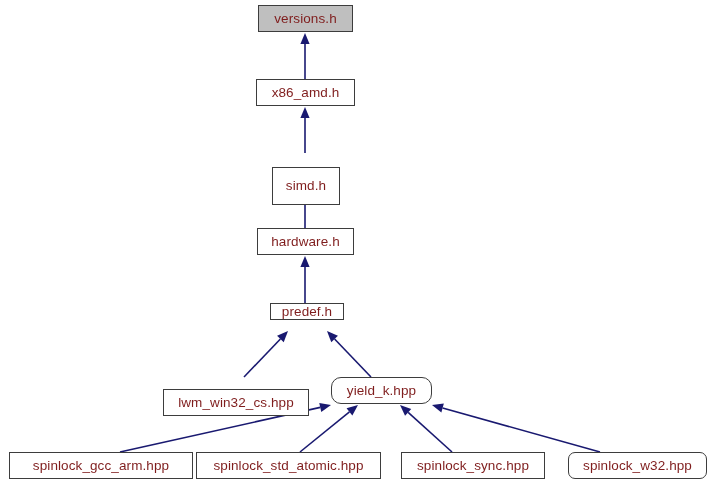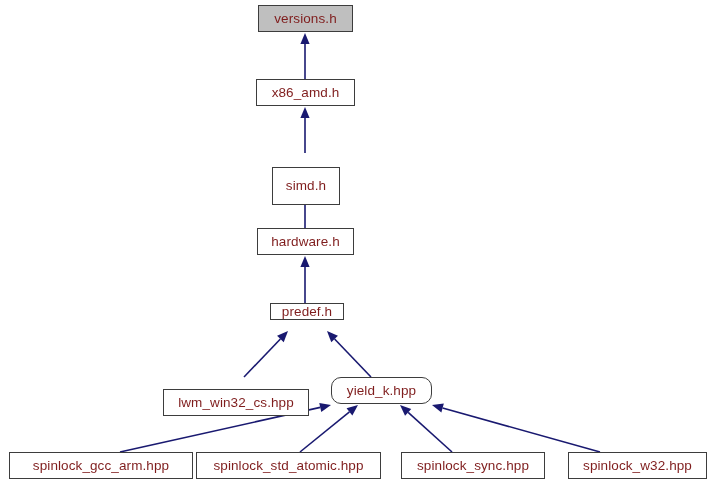--- a/index.html
+++ b/index.html
@@ -116,16 +116,16 @@
     </div>
     <div class="node" style="left: 9px; top: 452px; width: 184px; height: 27px;">
       <span class="node-label">spinlock_gcc_arm.hpp</span>
     </div>
     <div class="node" style="left: 196px; top: 452px; width: 185px; height: 27px;">
       <span class="node-label">spinlock_std_atomic.hpp</span>
     </div>
     <div class="node" style="left: 401px; top: 452px; width: 144px; height: 27px;">
       <span class="node-label">spinlock_sync.hpp</span>
     </div>
-    <div class="node" style="left: 568px; top: 452px; width: 139px; height: 27px;">
+    <div class="node" style="left: 568px; top: 452px; width: 139px; height: 27px; border-radius: 7px;">
       <span class="node-label">spinlock_w32.hpp</span>
     </div>
   </div>
 
 </body></html>

